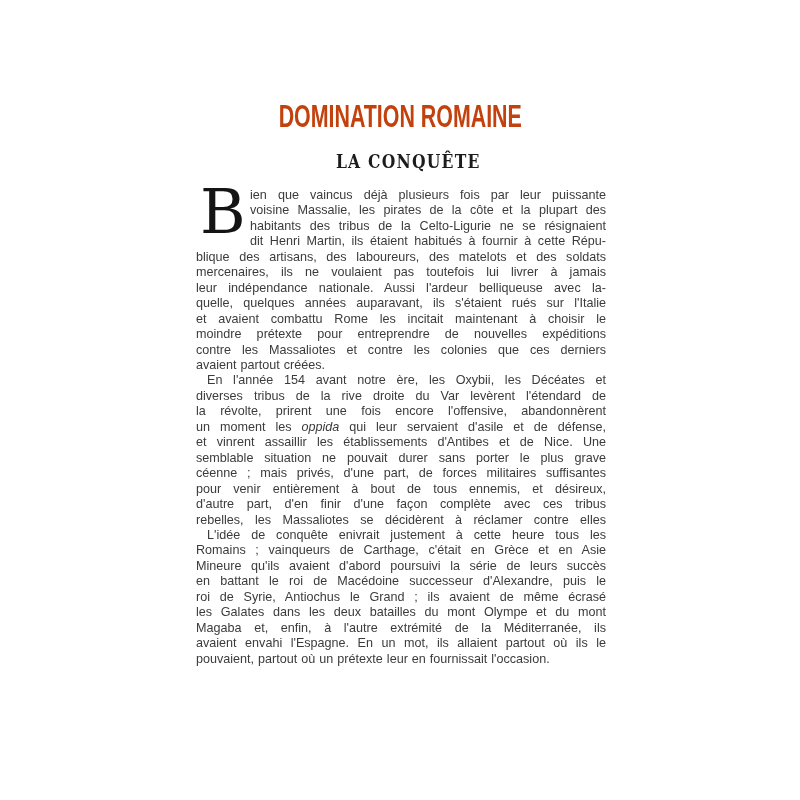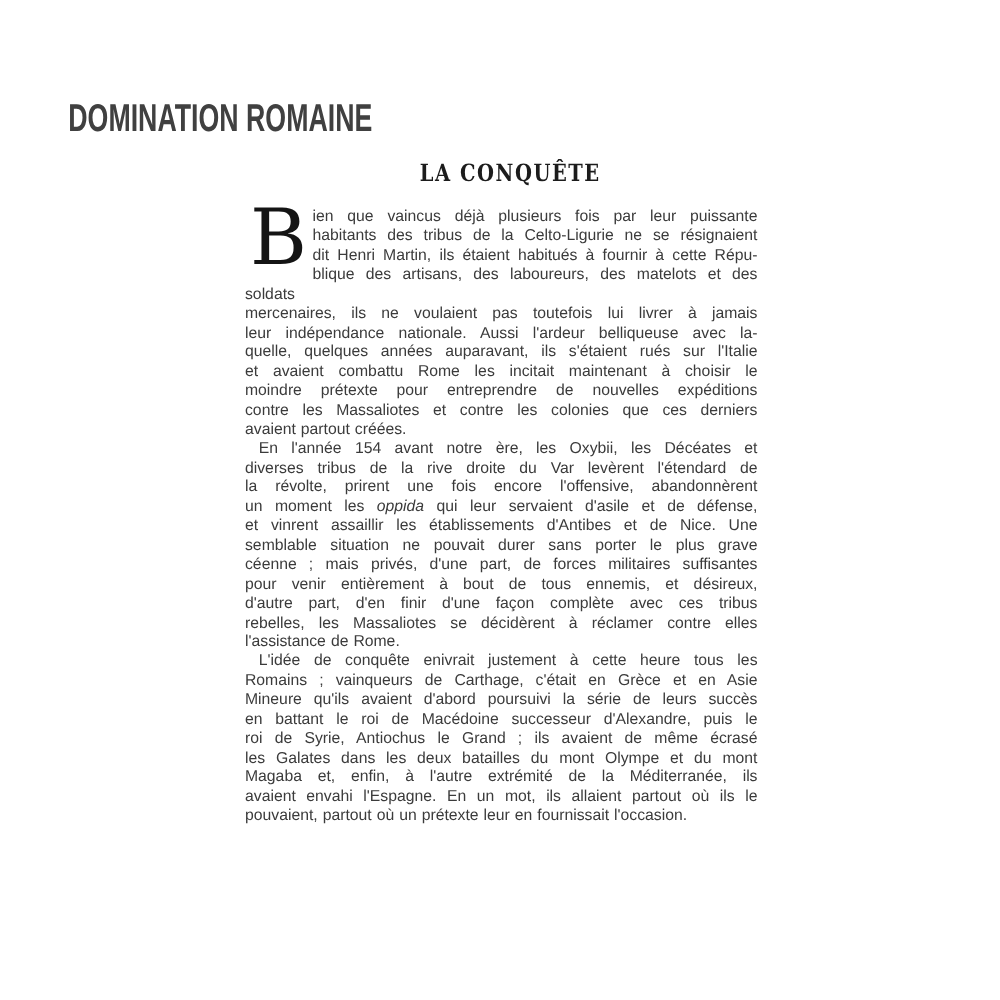--- a/index.html
+++ b/index.html
@@ -9,26 +9,26 @@
   }
   .page {
     position: relative;
     width: 800px;
     height: 800px;
     background: #ffffff;
     overflow: hidden;
     font-family: "Liberation Sans", sans-serif;
   }
   .page-title {
-    margin: 79px 0 0 0;
-    text-align: left;
+    margin: 101px 0 0 0;
+    text-align: center;
     font-size: 31px;
     line-height: 31px;
     font-weight: bold;
-    color: #404040;
+    color: #c2410c;
     white-space: nowrap;
   }
   .page-title .squeeze {
     display: inline-block;
     transform: scaleX(0.69);
     transform-origin: 50% 50%;
   }
   .section-subtitle {
     margin: 20px 0 0 0;
     text-align: center;
@@ -89,20 +89,21 @@
   <h1 class="page-title">
     <span class="squeeze">DOMINATION ROMAINE</span>
   </h1>
   <h2 class="section-subtitle">
     <span class="squeeze">LA CONQUÊTE</span>
   </h2>
   <div class="column" id="text-column">
       <div class="para">
         <span class="dropcap">B</span>
         <div class="line">ien que vaincus déjà plusieurs fois par leur puissante</div>
+        <div class="line">voisine Massalie, les pirates de la côte et la plupart des</div>
         <div class="line">habitants des tribus de la Celto-Ligurie ne se résignaient</div>
         <div class="line">dit Henri Martin, ils étaient habitués à fournir à cette Répu-</div>
         <div class="line">blique des artisans, des laboureurs, des matelots et des soldats</div>
         <div class="line">mercenaires, ils ne voulaient pas toutefois lui livrer à jamais</div>
         <div class="line">leur indépendance nationale. Aussi l'ardeur belliqueuse avec la-</div>
         <div class="line">quelle, quelques années auparavant, ils s'étaient rués sur l'Italie</div>
         <div class="line">et avaient combattu Rome les incitait maintenant à choisir le</div>
         <div class="line">moindre prétexte pour entreprendre de nouvelles expéditions</div>
         <div class="line">contre les Massaliotes et contre les colonies que ces derniers</div>
         <div class="line last">avaient partout créées.</div>
@@ -111,21 +112,20 @@
         <div class="line indent">En l'année 154 avant notre ère, les Oxybii, les Décéates et</div>
         <div class="line">diverses tribus de la rive droite du Var levèrent l'étendard de</div>
         <div class="line">la révolte, prirent une fois encore l'offensive, abandonnèrent</div>
         <div class="line">un moment les <em>oppida</em> qui leur servaient d'asile et de défense,</div>
         <div class="line">et vinrent assaillir les établissements d'Antibes et de Nice. Une</div>
         <div class="line">semblable situation ne pouvait durer sans porter le plus grave</div>
         <div class="line">céenne ; mais privés, d'une part, de forces militaires suffisantes</div>
         <div class="line">pour venir entièrement à bout de tous ennemis, et désireux,</div>
         <div class="line">d'autre part, d'en finir d'une façon complète avec ces tribus</div>
         <div class="line">rebelles, les Massaliotes se décidèrent à réclamer contre elles</div>
-        <div class="line last">l'assistance de Rome.</div>
       </div>
       <div class="para">
         <div class="line indent">L'idée de conquête enivrait justement à cette heure tous les</div>
         <div class="line">Romains ; vainqueurs de Carthage, c'était en Grèce et en Asie</div>
         <div class="line">Mineure qu'ils avaient d'abord poursuivi la série de leurs succès</div>
         <div class="line">en battant le roi de Macédoine successeur d'Alexandre, puis le</div>
         <div class="line">roi de Syrie, Antiochus le Grand ; ils avaient de même écrasé</div>
         <div class="line">les Galates dans les deux batailles du mont Olympe et du mont</div>
         <div class="line">Magaba et, enfin, à l'autre extrémité de la Méditerranée, ils</div>
         <div class="line">avaient envahi l'Espagne. En un mot, ils allaient partout où ils le</div>

